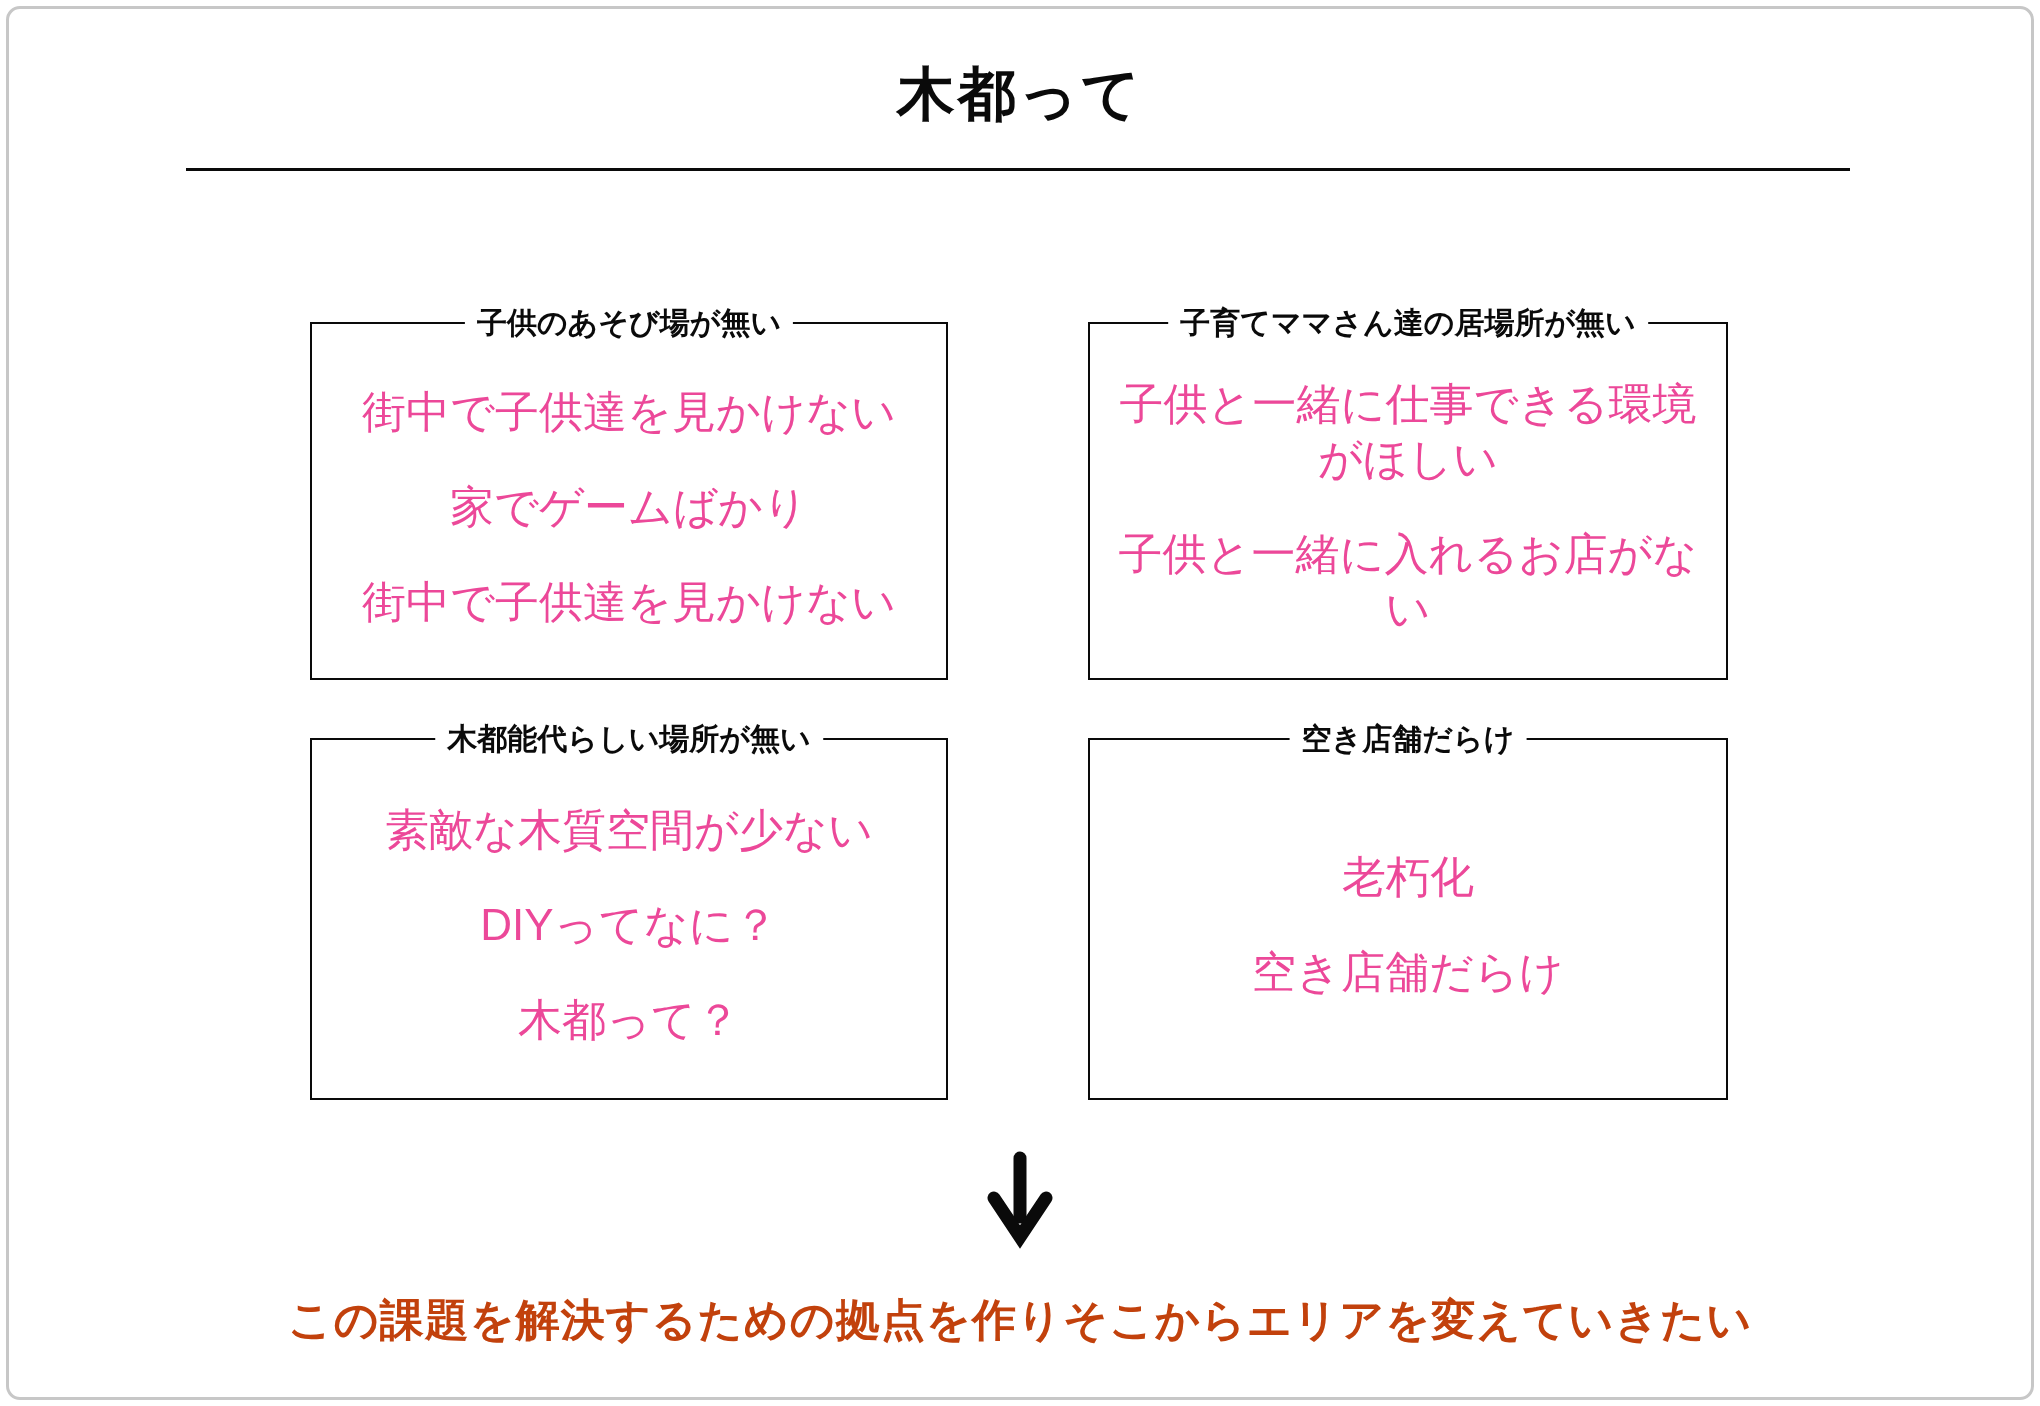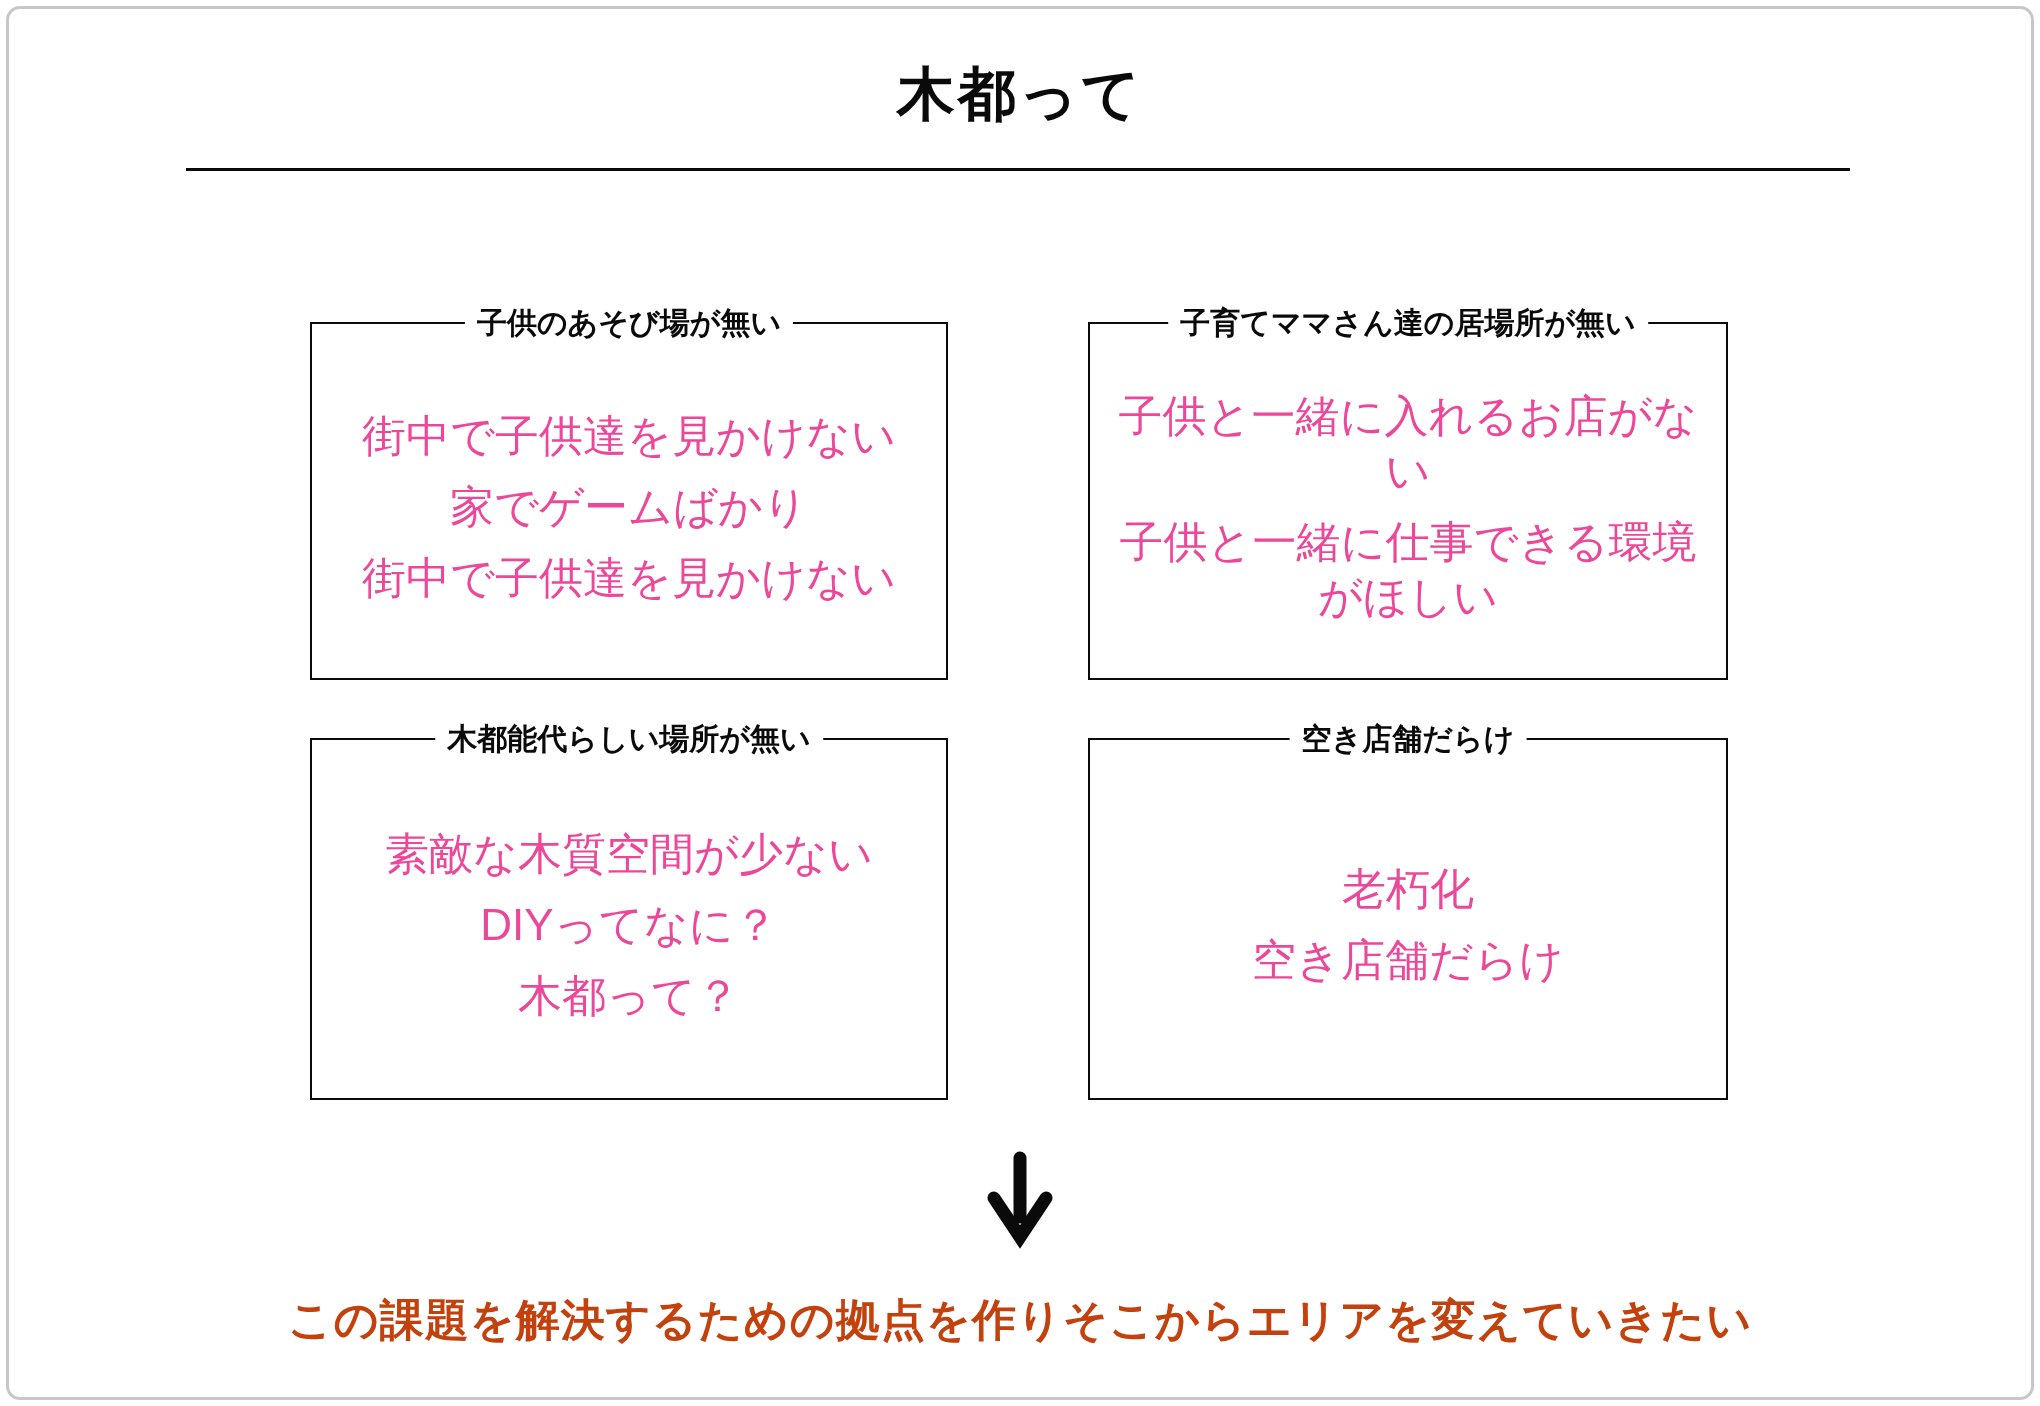--- a/index.html
+++ b/index.html
@@ -32,21 +32,21 @@
     display:grid;
     grid-template-columns:638px 640px;
     grid-template-rows:358px 362px;
     column-gap:140px;row-gap:58px;
   }
   .pbox{
     position:relative;
     border:2px solid #0a0a0a;
     display:flex;flex-direction:column;
     justify-content:center;align-items:center;
-    gap:16px;
+    gap:40px;
     padding:14px 8px 4px 8px;
     box-sizing:border-box;
   }
   .pbox .legend{
     position:absolute;top:-19px;left:50%;
     transform:translateX(-50%);
     background:#ffffff;
     padding:0 12px;
     font-size:30px;line-height:36px;font-weight:800;
     white-space:nowrap;
@@ -82,22 +82,22 @@
 
     <div class="pbox">
       <span class="legend">子供のあそび場が無い</span>
       <div class="item">街中で子供達を見かけない</div>
       <div class="item">家でゲームばかり</div>
       <div class="item">街中で子供達を見かけない</div>
     </div>
 
     <div class="pbox">
       <span class="legend">子育てママさん達の居場所が無い</span>
+      <div class="item">子供と一緒に仕事できる環境がほしい</div>
       <div class="item">子供と一緒に入れるお店がない</div>
-      <div class="item">子供と一緒に仕事できる環境がほしい</div>
     </div>
 
     <div class="pbox">
       <span class="legend">木都能代らしい場所が無い</span>
       <div class="item">素敵な木質空間が少ない</div>
       <div class="item">DIYってなに？</div>
       <div class="item">木都って？</div>
     </div>
 
     <div class="pbox">

